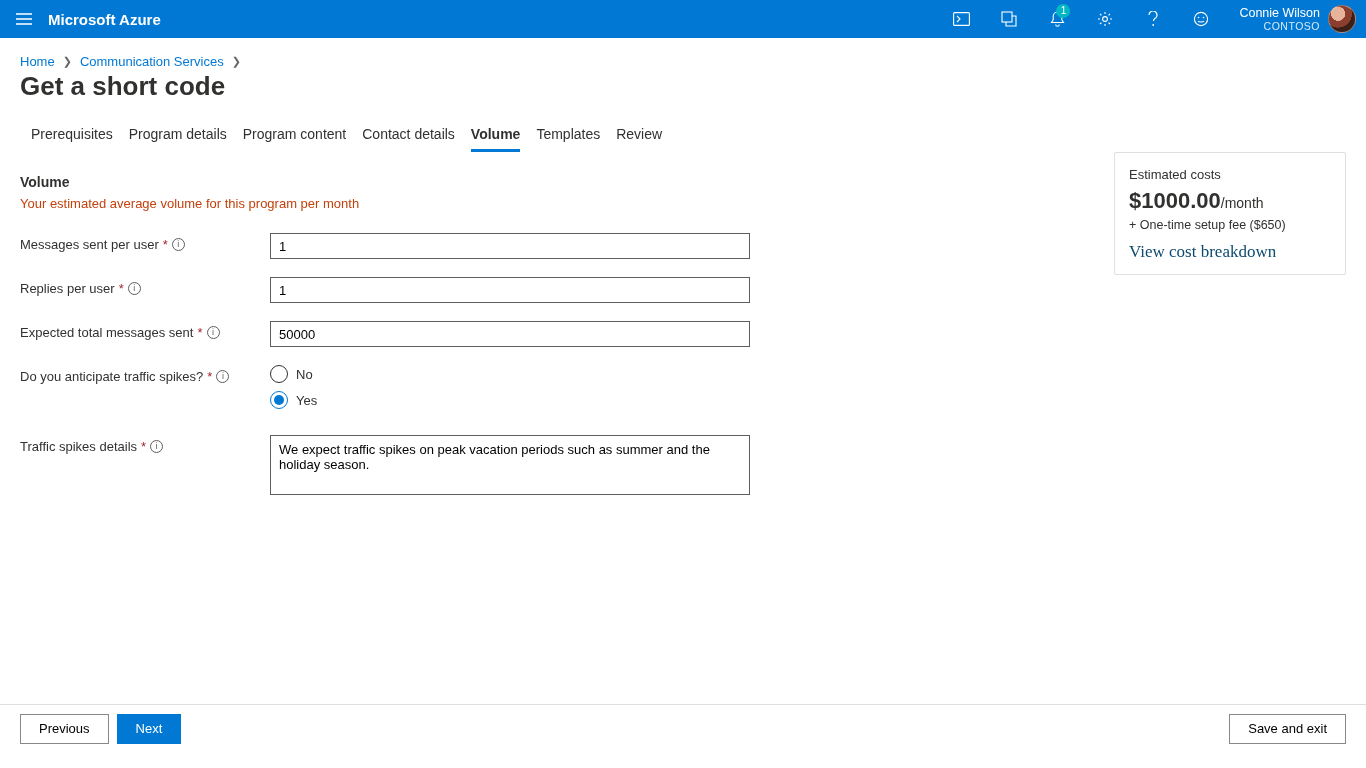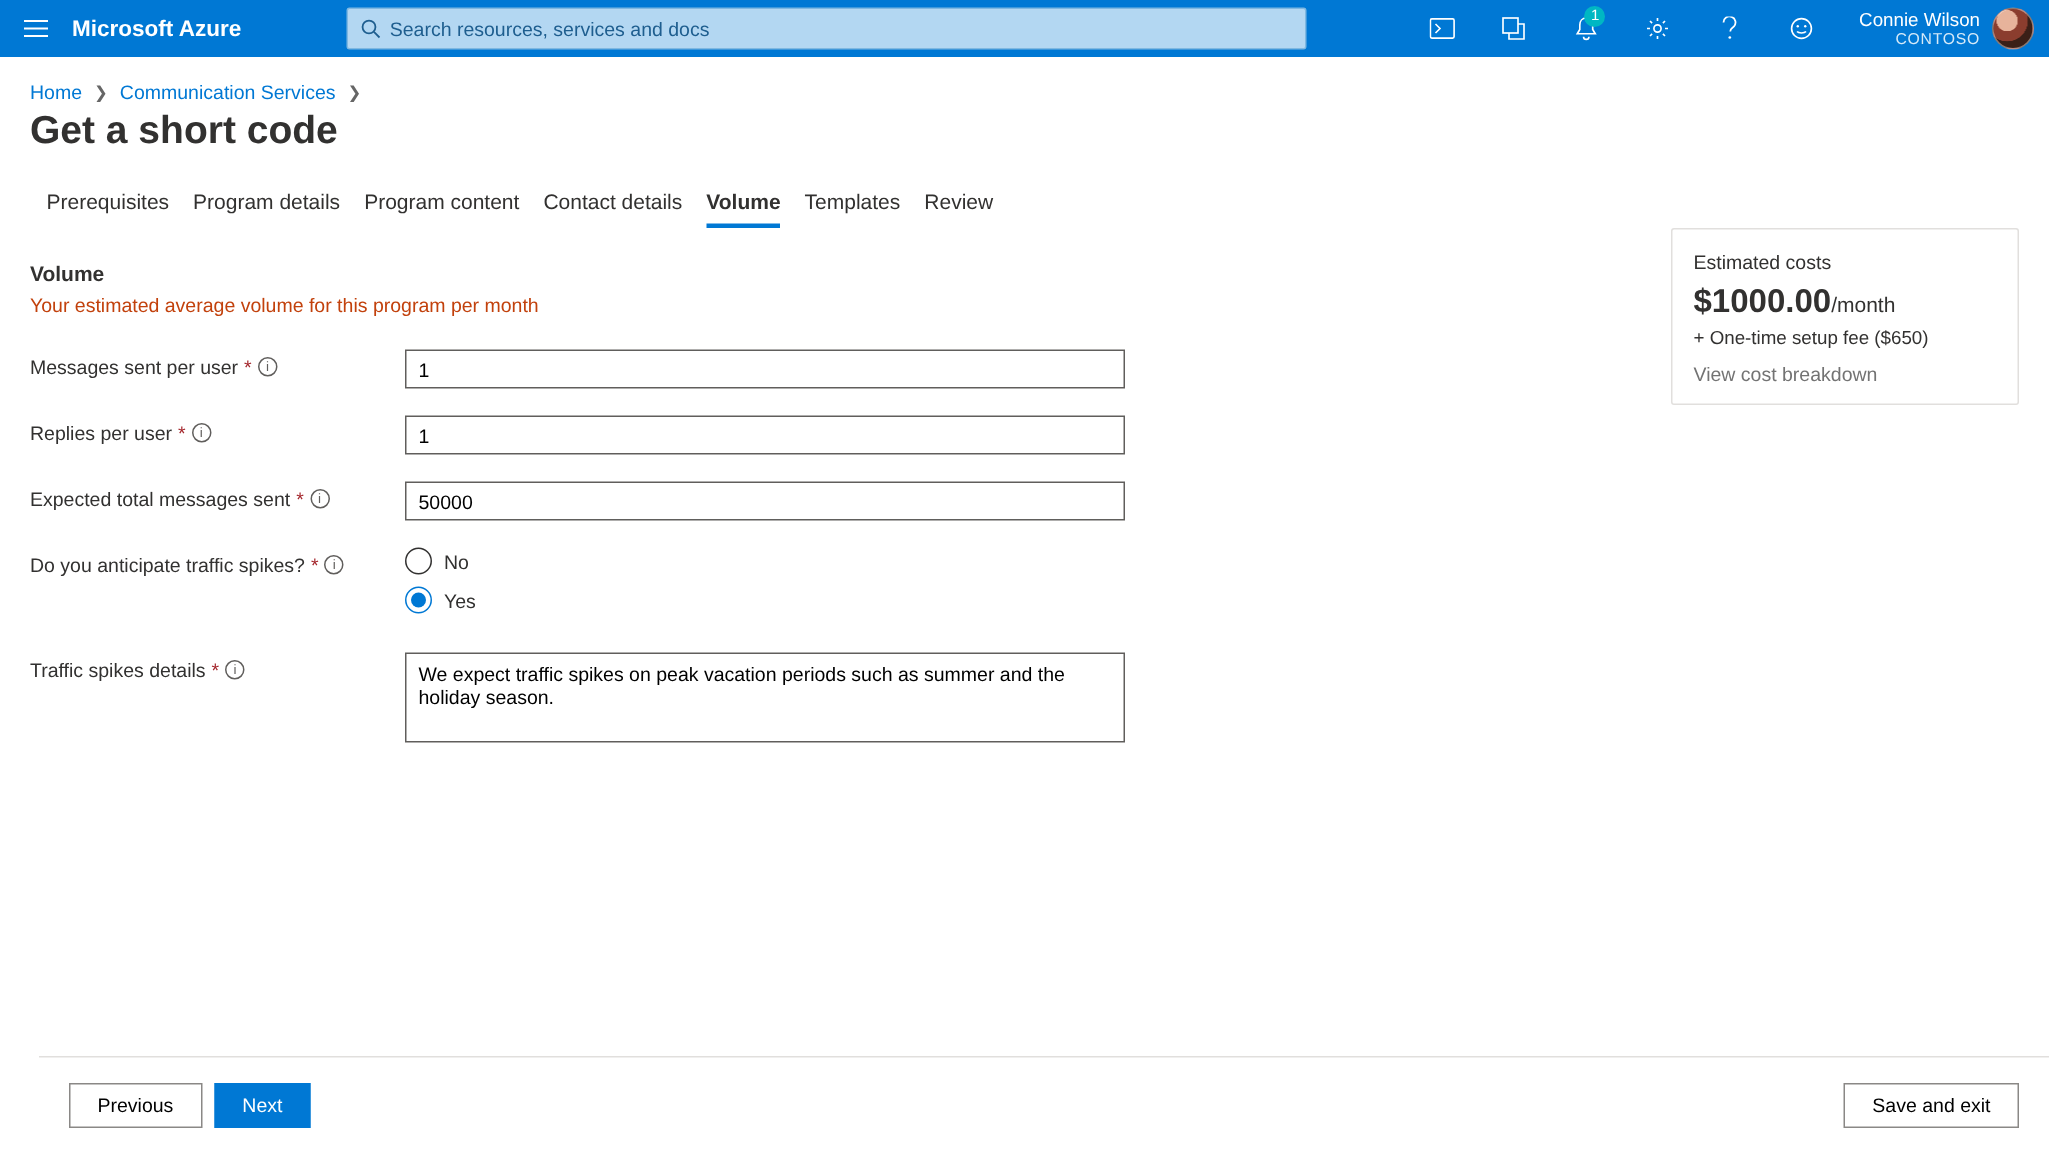--- a/index.html
+++ b/index.html
@@ -159,58 +159,48 @@
     width:232px;
     border:1px solid #e1dfdd;
     border-radius:2px;
     padding:14px 14px 12px 14px;
     background:#fff;
   }
   .cost-title { font-size:13px; color:#323130; margin-bottom:6px; }
   .cost-amount { font-size:22px; font-weight:600; }
   .cost-amount .per { font-size:14px; font-weight:400; }
   .cost-setup { font-size:12.5px; margin-top:4px; }
-  .cost-link { color:#737373; font-size:13px; margin-top:10px; display:inline-block; cursor:pointer; }
+  .cost-link { color:#0c4a6e; font-size:17px; margin-top:10px; display:inline-block; cursor:pointer;font-family:Liberation Serif, serif; }
   
   .footer {
-    position:absolute; left:0; right:0; bottom:0;
-    height:64px; border-top:1px solid #e1dfdd;
+    position:absolute; left:0; right:0; bottom:16px;
+    height:48px; border-top:1px solid #e1dfdd;
     display:flex; align-items:center; justify-content:space-between;
     padding:0 20px;
     background:#fff;
-    margin-left:26px;
   }
   .btn {
     height:30px; padding:0 18px; font-size:13px;
     border:1px solid #8a8886; background:#fff; cursor:pointer;
     font-family:inherit;
   }
   .btn.primary { background:#0078d4; color:#fff; border-color:#0078d4; }
   .footer-left { display:flex; gap:8px; }
   svg { display:block; }
 </style>
 </head>
 <body>
 
 <div class="topbar">
   <div class="hamburger">
     <svg width="16" height="12" viewBox="0 0 16 12">
         <path stroke="#fff" stroke-width="1.4" d="M0 1h16M0 6h16M0 11h16"></path>
       </svg>
   </div>
   <div class="brand">Microsoft Azure</div>
-  <div class="search-wrap">
-    <div class="search">
-      <svg width="14" height="14" viewBox="0 0 14 14">
-          <circle cx="6" cy="6" r="4.3" fill="none" stroke="#1e5e8f" stroke-width="1.2"></circle>
-          <line x1="9.3" y1="9.3" x2="13" y2="13" stroke="#1e5e8f" stroke-width="1.2"></line>
-        </svg>
-      <input placeholder="Search resources, services and docs" style="">
-    </div>
-  </div>
   <div class="topbar-spacer"></div>
   <div class="topbar-icons">
     <div class="topbar-icon">
       <svg width="17" height="14" viewBox="0 0 17 14">
           <rect x="0.6" y="0.6" width="15.8" height="12.8" rx="1" fill="none" stroke="#fff" stroke-width="1.1"></rect>
           <path d="M4 4l3 3-3 3" fill="none" stroke="#fff" stroke-width="1.1"></path>
         </svg>
     </div>
     <div class="topbar-icon">
       <svg width="16" height="16" viewBox="0 0 16 16">

